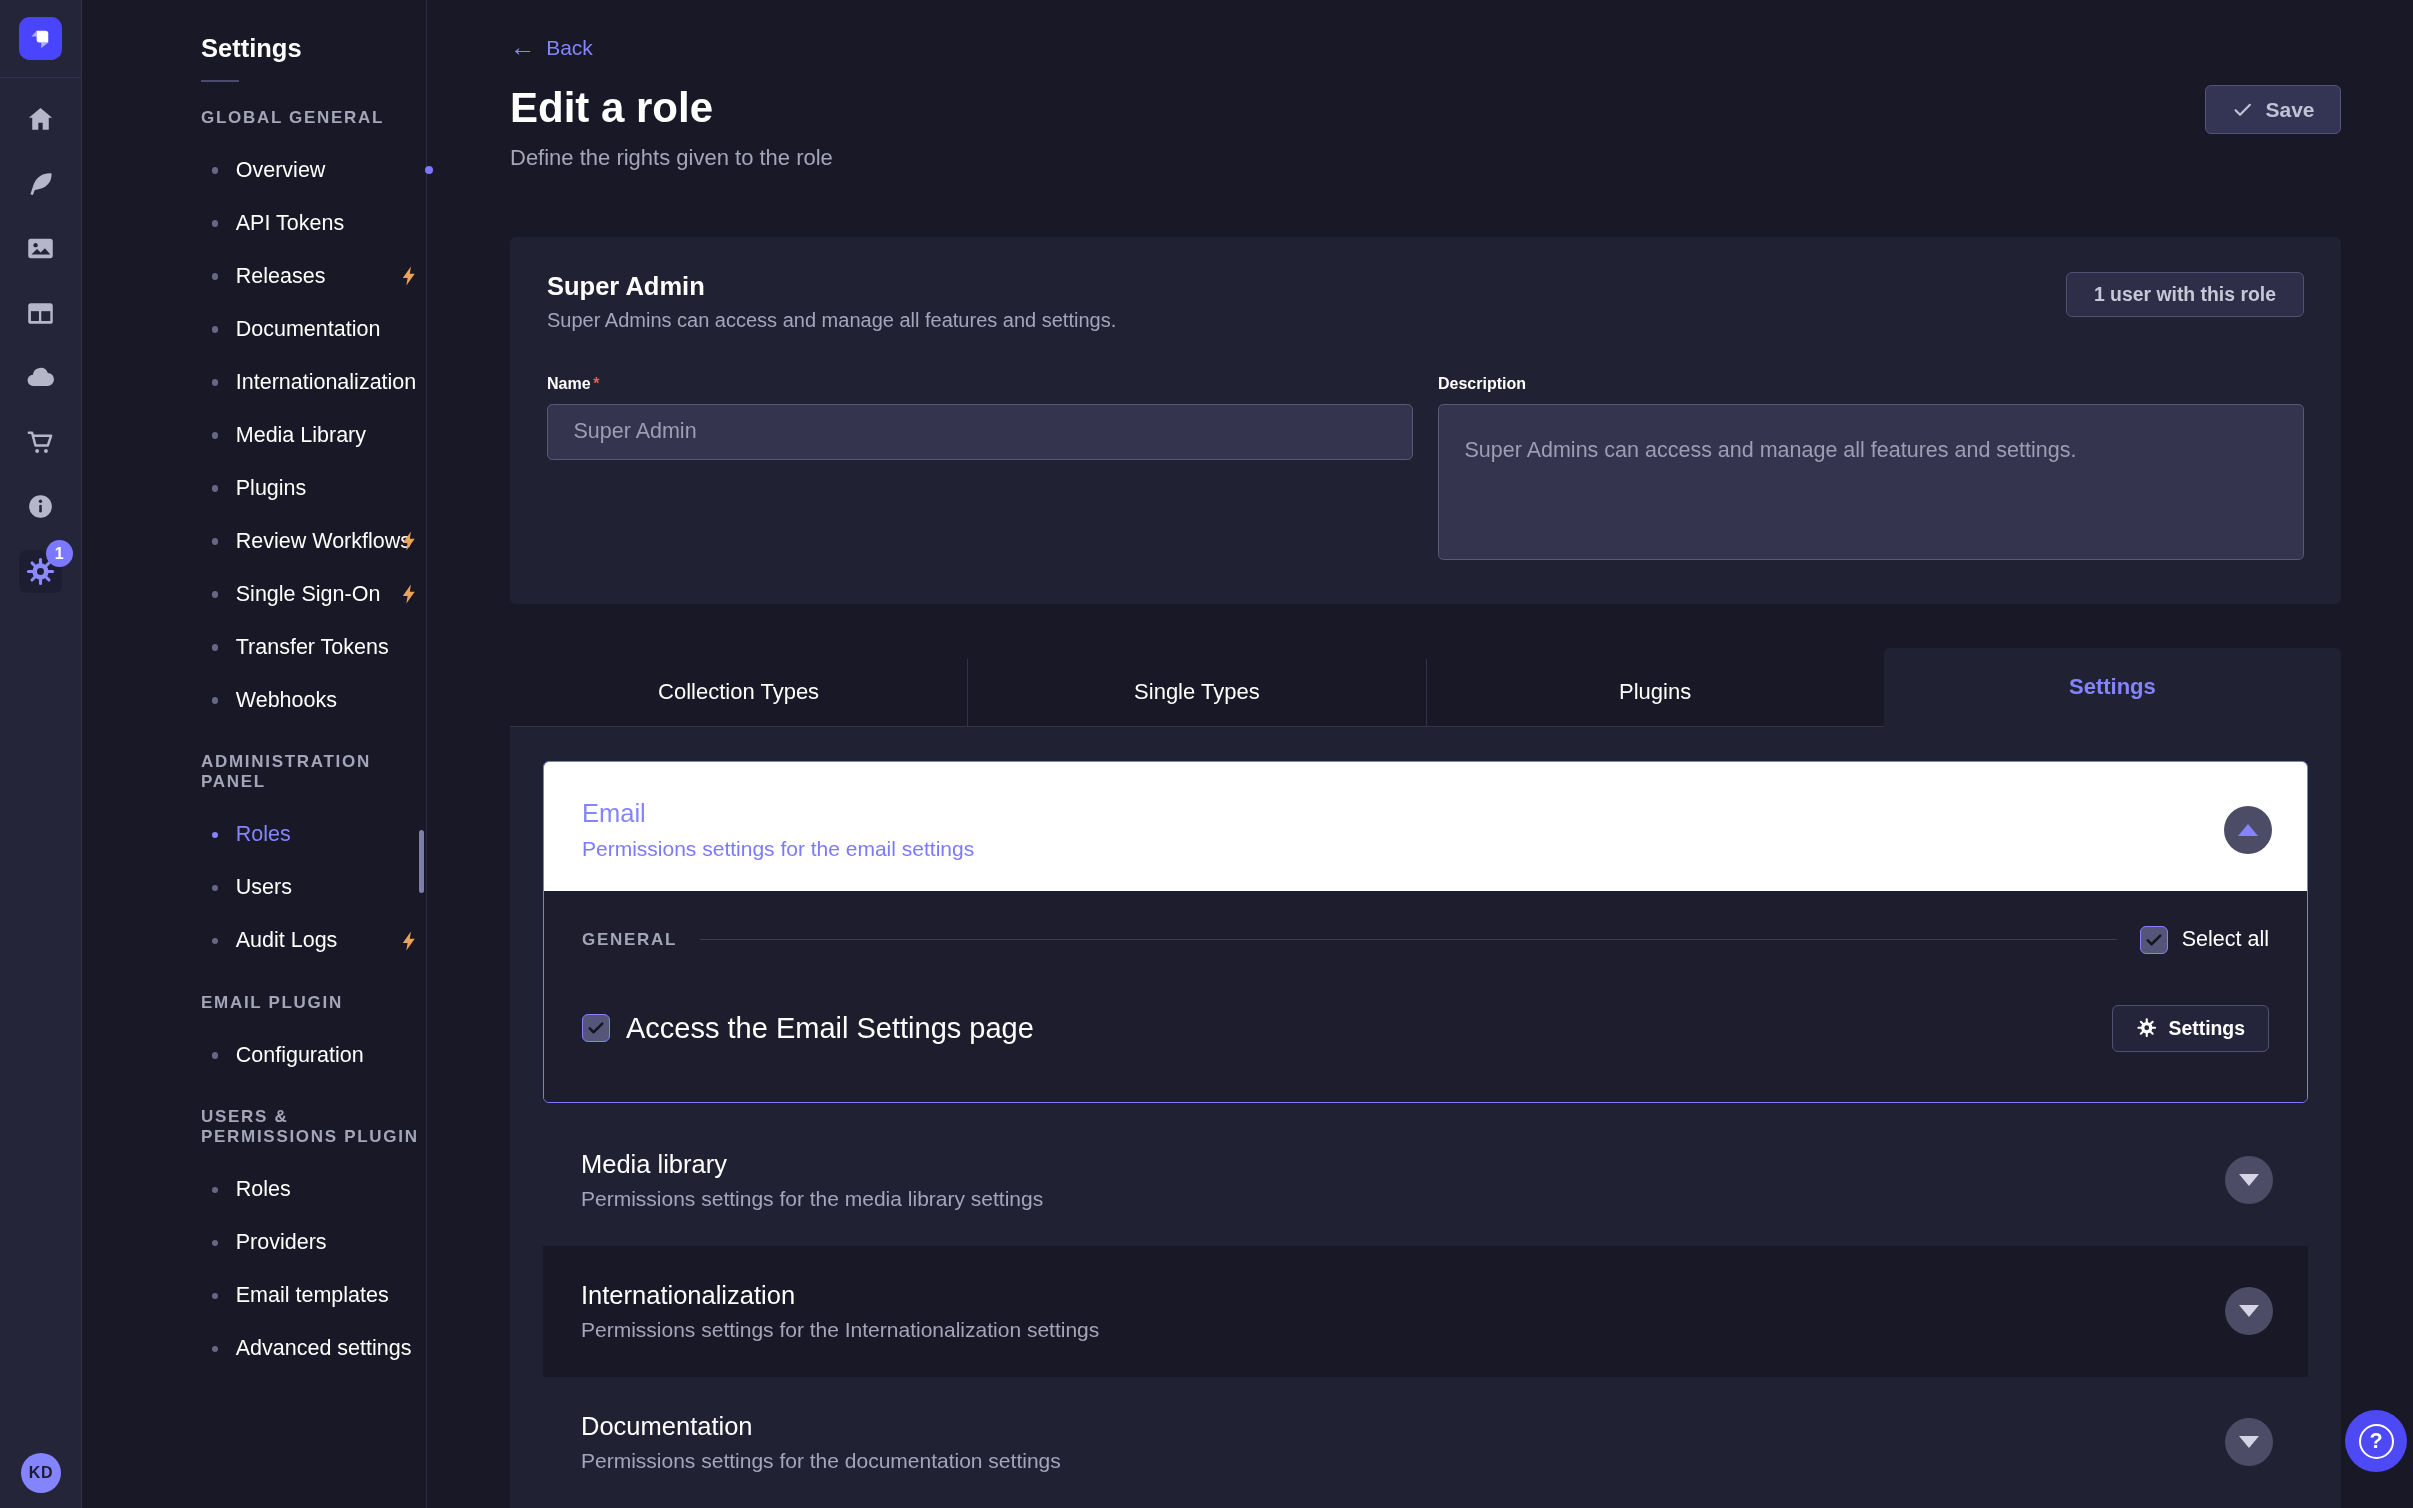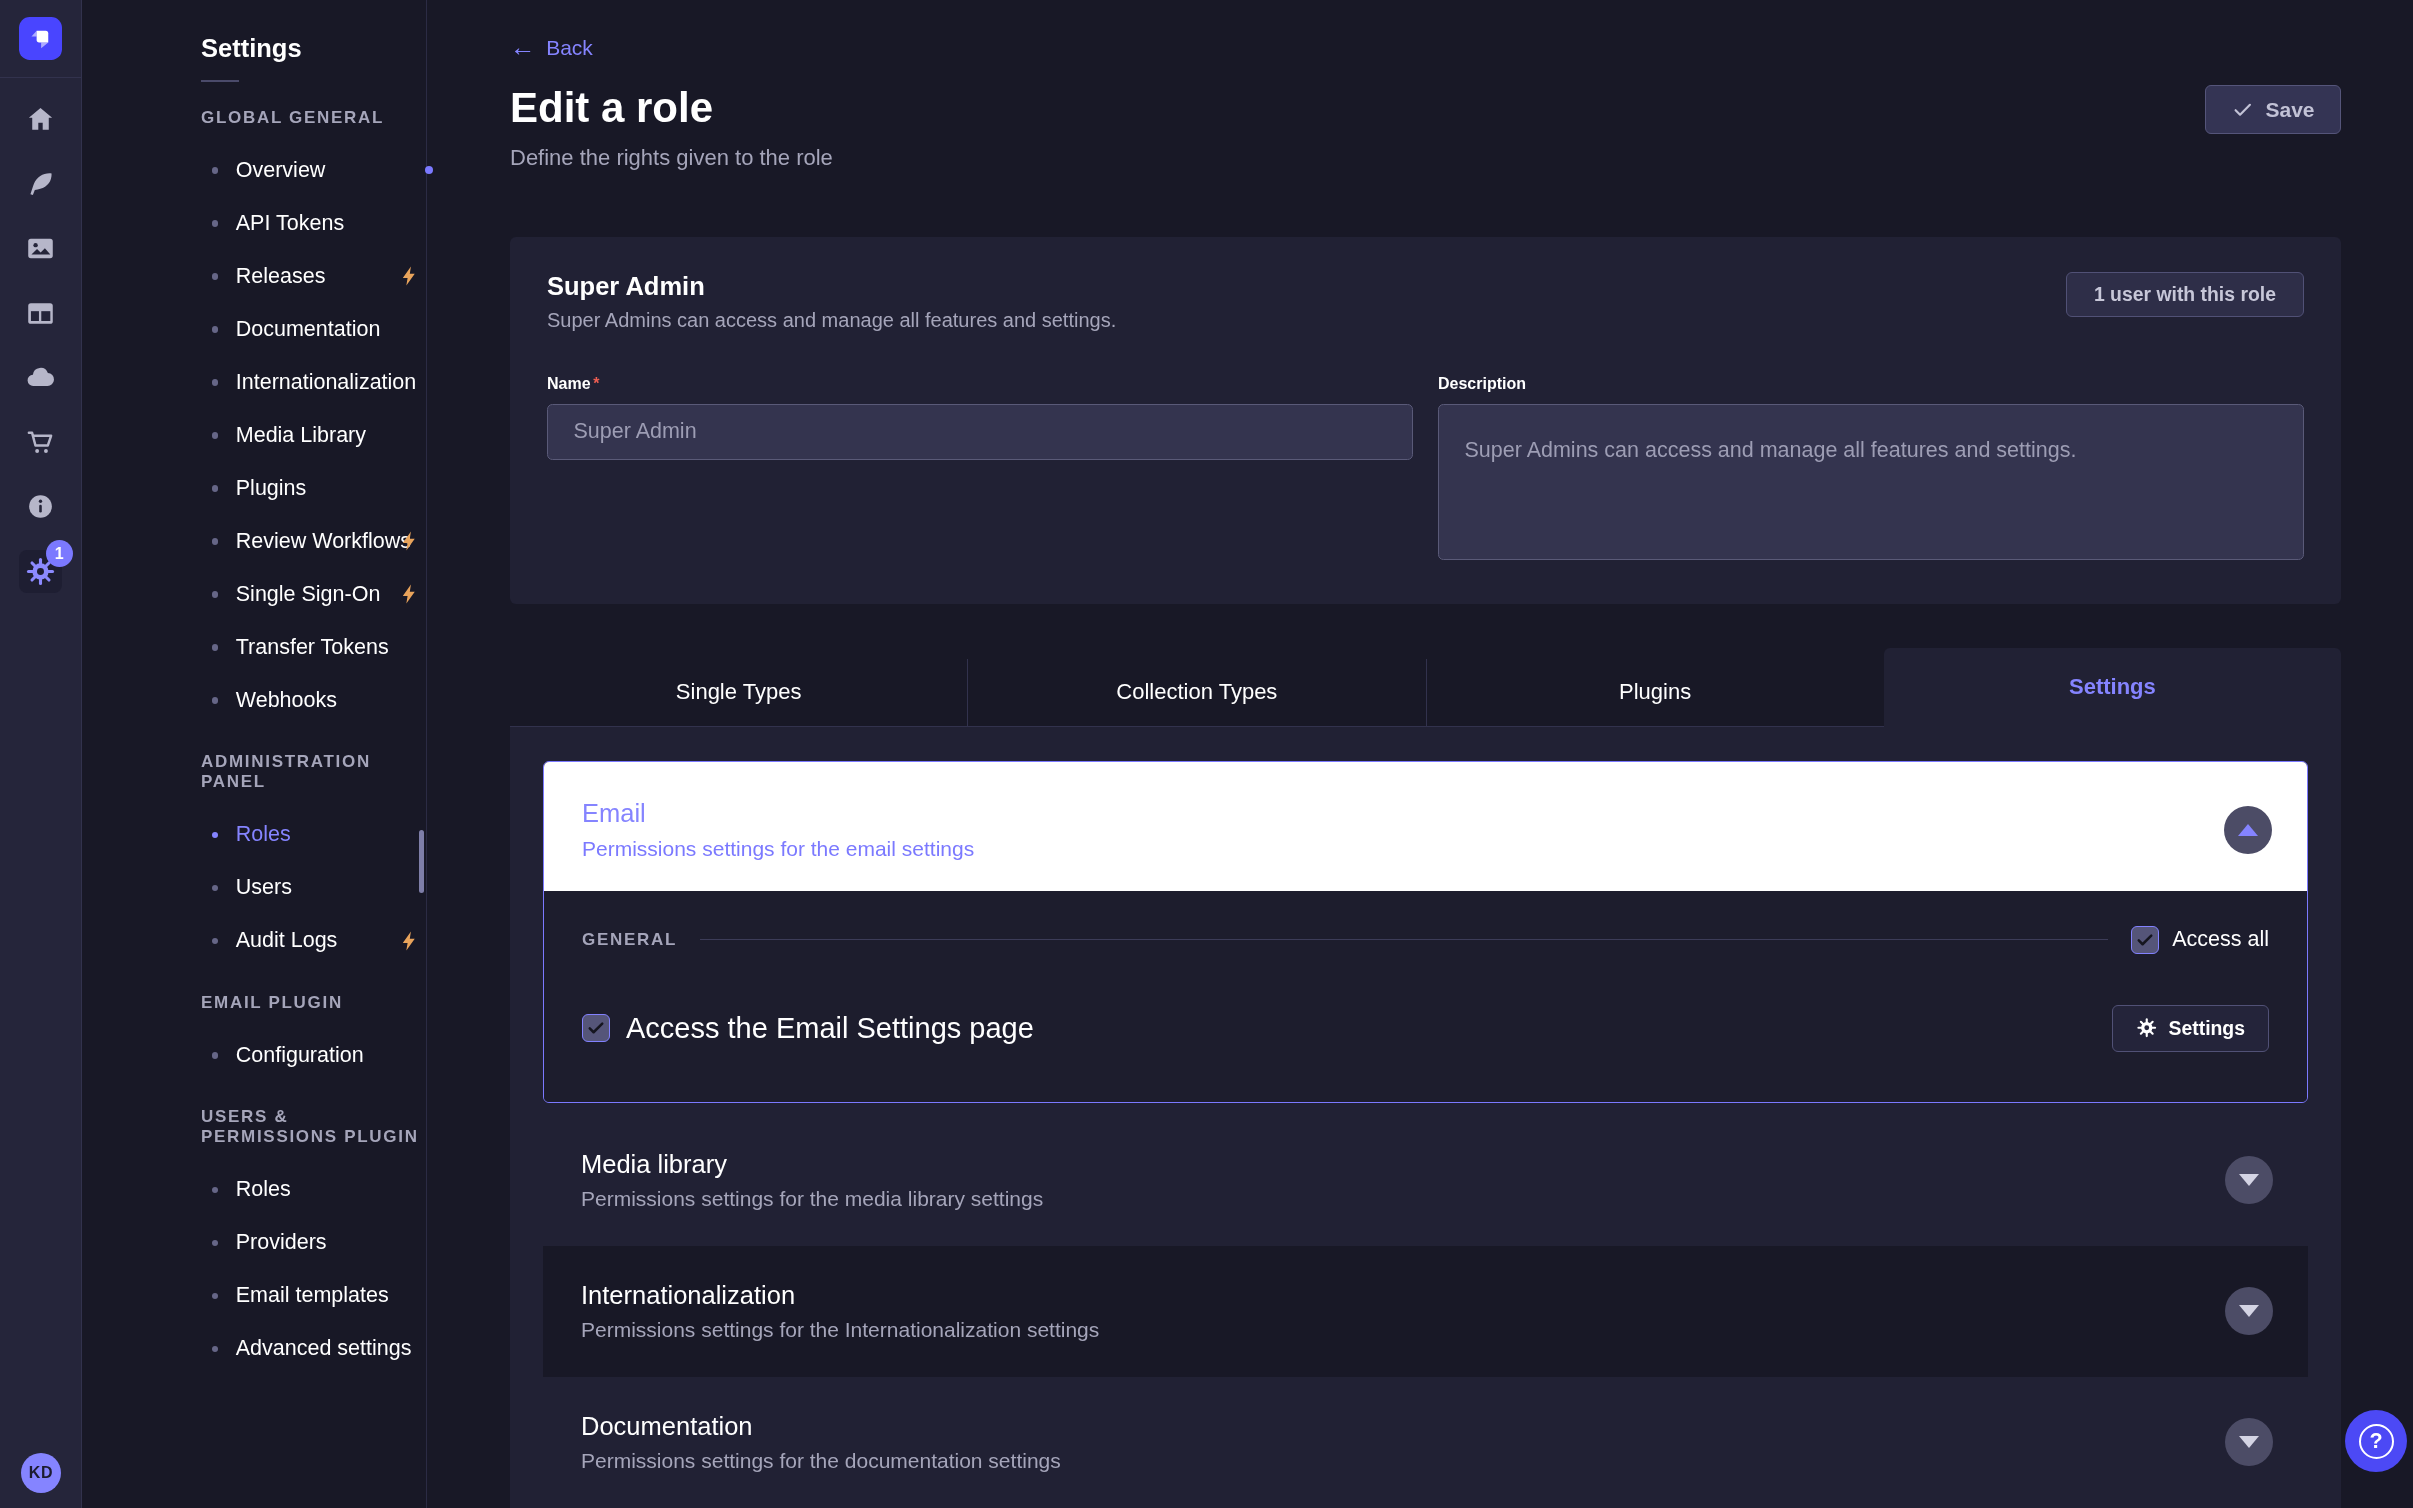--- a/index.html
+++ b/index.html
@@ -354,22 +354,22 @@
         </div>
         <div class="field-col">
           <div class="field-label">Description</div>
           <textarea class="textarea" style="">Super Admins can access and manage all features and settings.</textarea>
         </div>
       </div>
     </div>
 
     <div class="perm-wrap">
       <div class="tabbar">
+        <div class="tab sep">Collection Types</div>
         <div class="tab sep">Single Types</div>
-        <div class="tab sep">Collection Types</div>
         <div class="tab">Plugins</div>
         <div class="tab active">Settings</div>
       </div>
 
       <div class="panel-body">
 
         <div class="acc-open">
           <div class="acc-open-head">
             <div>
               <div class="acc-open-title">Email</div>
@@ -381,21 +381,21 @@
           </div>
           <div class="acc-open-body">
             <div class="general-row">
               <span class="general-label">GENERAL</span>
               <span class="general-line"></span>
               <span class="checkbox">
                 <svg viewBox="0 0 24 24">
                   <path d="M4.5 12.5l4.6 4.6L19.5 6.7" stroke="#15151f" stroke-width="3" fill="none" stroke-linecap="round" stroke-linejoin="round"></path>
                 </svg>
               </span>
-              <span class="selectall-label">Access all</span>
+              <span class="selectall-label">Select all</span>
             </div>
             <div class="perm-row">
               <div class="perm-left">
                 <span class="checkbox">
                   <svg viewBox="0 0 24 24">
                     <path d="M4.5 12.5l4.6 4.6L19.5 6.7" stroke="#15151f" stroke-width="3" fill="none" stroke-linecap="round" stroke-linejoin="round"></path>
                   </svg>
                 </span>
                 <span class="perm-label">Access the Email Settings page</span>
               </div>

